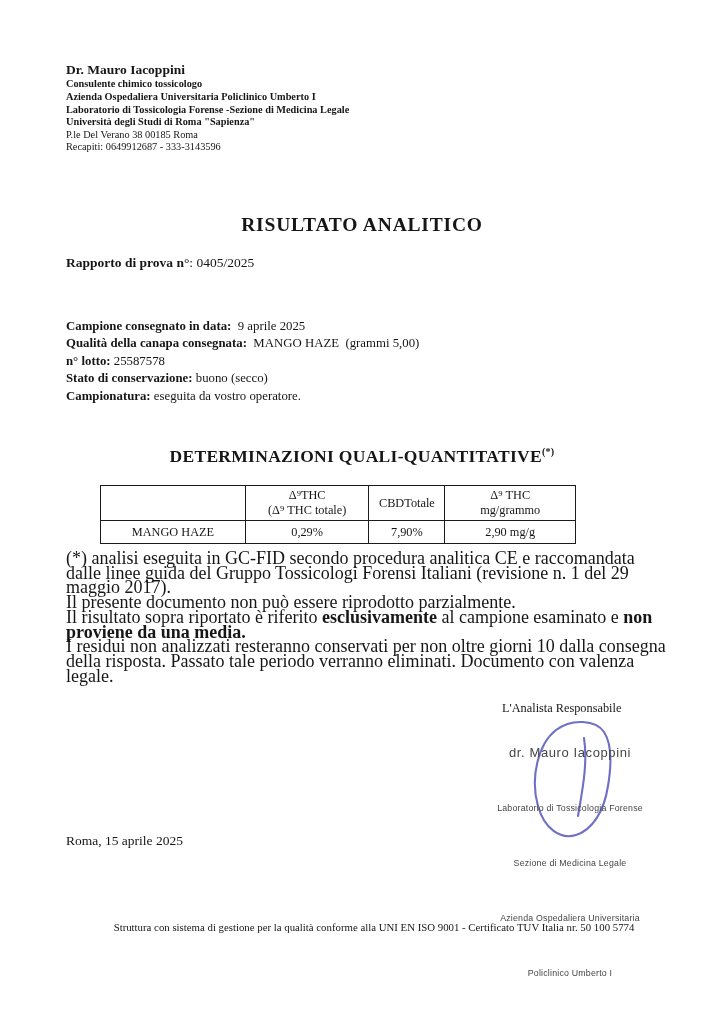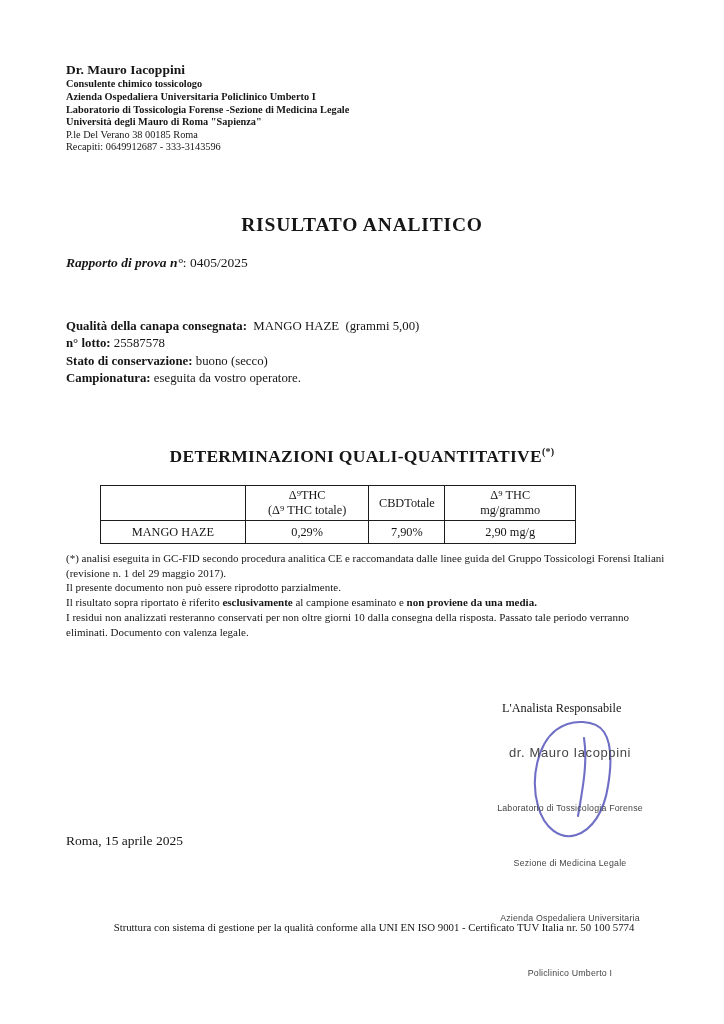--- a/index.html
+++ b/index.html
@@ -20,21 +20,21 @@
   .lh-bold{font-size:10.3px;font-weight:bold;line-height:12.8px;}
   .lh-reg{font-size:10.3px;line-height:12.2px;}
 
   
   .doc-title{
     position:absolute;left:0;top:214px;width:100%;
     text-align:center;font-size:19.5px;font-weight:bold;letter-spacing:.8px;
   }
   
   .report-line{position:absolute;left:66px;top:255px;font-size:13.5px;}
-  .report-line .lbl{font-weight:bold;font-style:italic;}
+  .report-line .lbl{font-weight:bold;}
 
   
   .sample{position:absolute;left:66px;top:318px;font-size:12.8px;line-height:17.4px;}
   .sample .lbl{font-weight:bold;}
   .sample .val{white-space:pre-wrap;}
 
   
   .det-heading{
     position:absolute;left:0;top:446px;width:100%;
     text-align:center;font-size:17.5px;font-weight:bold;letter-spacing:.3px;
@@ -50,21 +50,21 @@
     border:1px solid #1c1c1c;
     text-align:center;vertical-align:middle;
     font-weight:normal;padding:1px 2px;
   }
   table.results thead th{height:32px;}
   table.results tbody td{height:20px;margin-top:12px;}
   .cw1{width:30.5%;} .cw2{width:26%;} .cw3{width:16%;} .cw4{width:27.5%;}
   .th-l1,.th-l2{line-height:15px;}
 
   
-  .notes{position:absolute;left:66px;top:551px;width:600px;font-size:11px;line-height:14.7px;}
+  .notes{position:absolute;left:66px;top:551px;width:600px;font-size:18px;line-height:14.7px;}
   .notes p{margin:0;}
   .notes .b{font-weight:bold;}
 
   
   .analyst-caption{position:absolute;left:502px;top:701px;font-size:12.3px;}
   .stamp{
     position:absolute;left:470px;top:746px;width:200px;
     text-align:center;font-family:"Liberation Sans", sans-serif;
     color:#454545;
   }
@@ -82,32 +82,35 @@
 </head>
 <body>
 
 <div class="page">
 
   <div class="letterhead">
     <div class="lh-name">Dr. Mauro Iacoppini</div>
     <div class="lh-bold">Consulente chimico tossicologo</div>
     <div class="lh-bold">Azienda Ospedaliera Universitaria Policlinico Umberto I</div>
     <div class="lh-bold">Laboratorio di Tossicologia Forense -Sezione di Medicina Legale</div>
-    <div class="lh-bold">Università degli Mauro di Roma "Sapienza"</div>
+    <div class="lh-bold">Università degli Studi di Roma "Sapienza"</div>
     <div class="lh-reg">P.le Del Verano 38 00185 Roma</div>
     <div class="lh-reg">Recapiti: 0649912687 - 333-3143596</div>
   </div>
 
   <div class="doc-title">RISULTATO ANALITICO</div>
 
   <div class="report-line">
     <span class="lbl">Rapporto di prova n°</span><span class="val">: 0405/2025</span>
   </div>
 
   <div class="sample">
+    <div>
+      <span class="lbl">Campione consegnato in data:</span><span class="val">  9 aprile 2025</span>
+    </div>
     <div>
       <span class="lbl">Qualità della canapa consegnata:</span><span class="val">  MANGO HAZE  (grammi 5,00)</span>
     </div>
     <div>
       <span class="lbl">n° lotto:</span><span class="val"> 25587578</span>
     </div>
     <div>
       <span class="lbl">Stato di conservazione:</span><span class="val"> buono (secco)</span>
     </div>
     <div>

